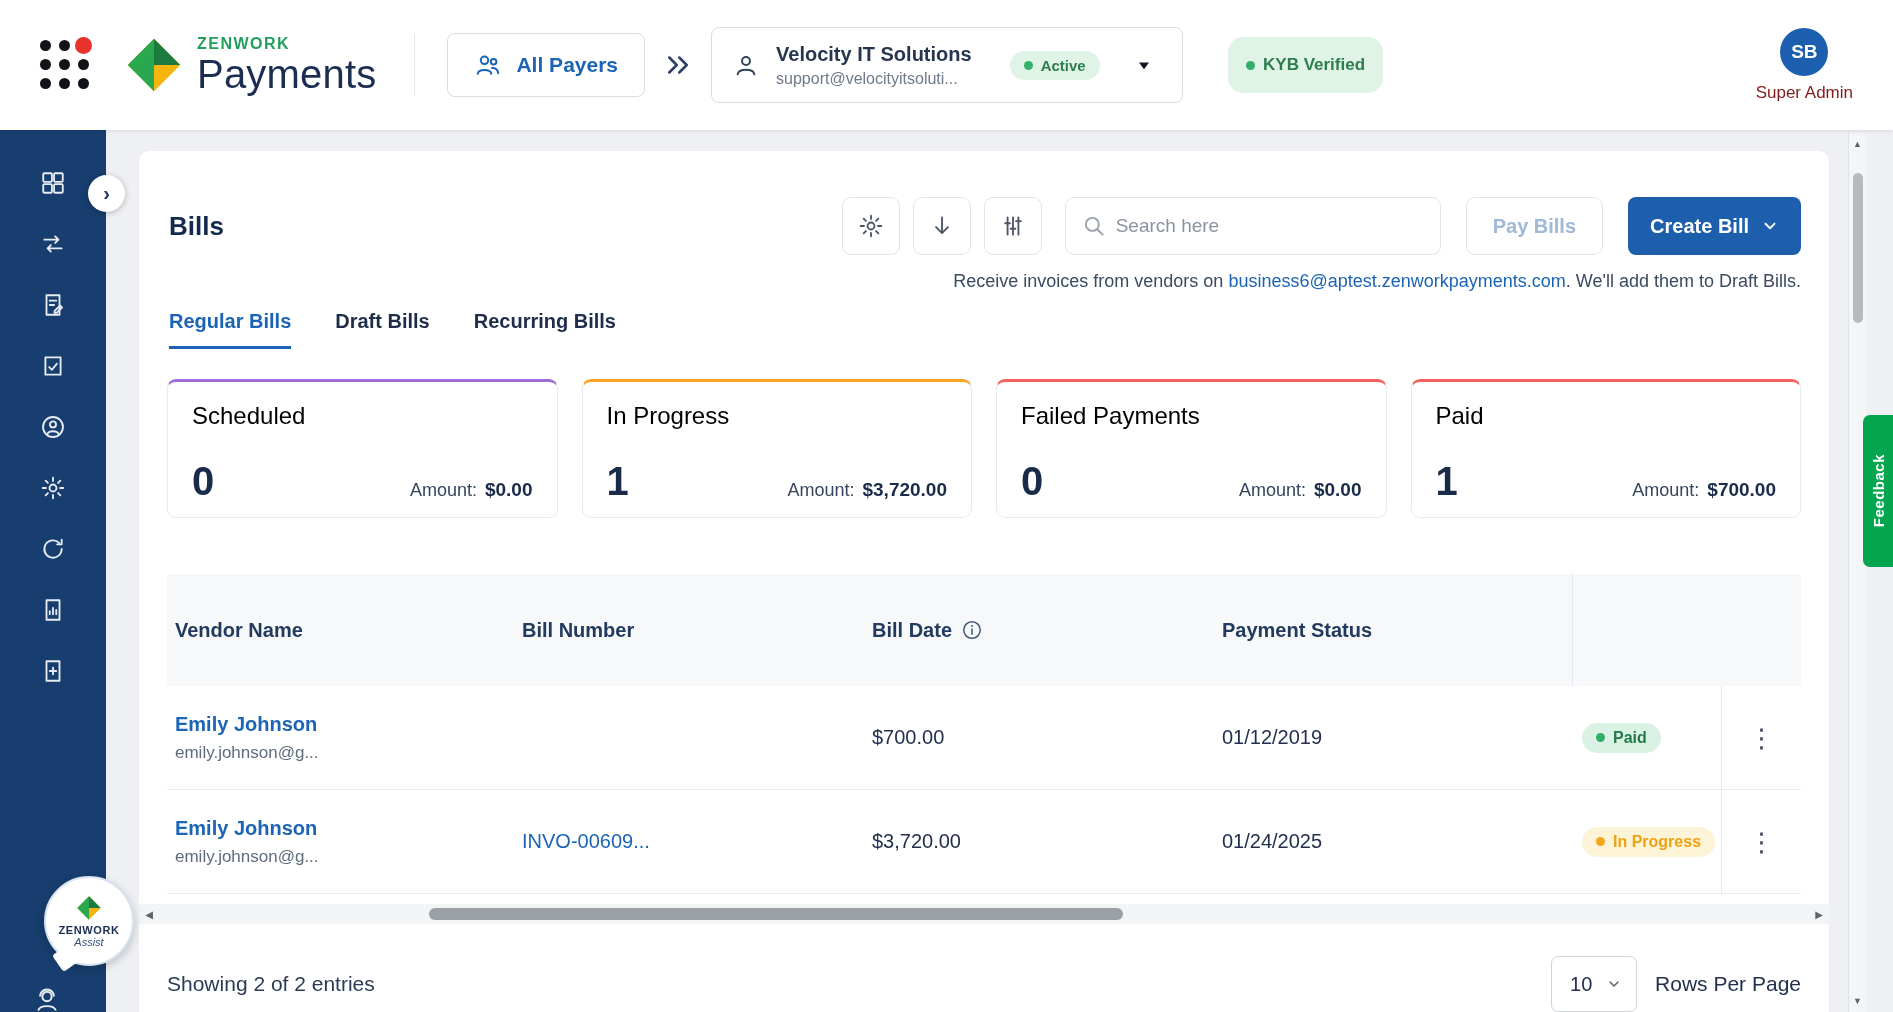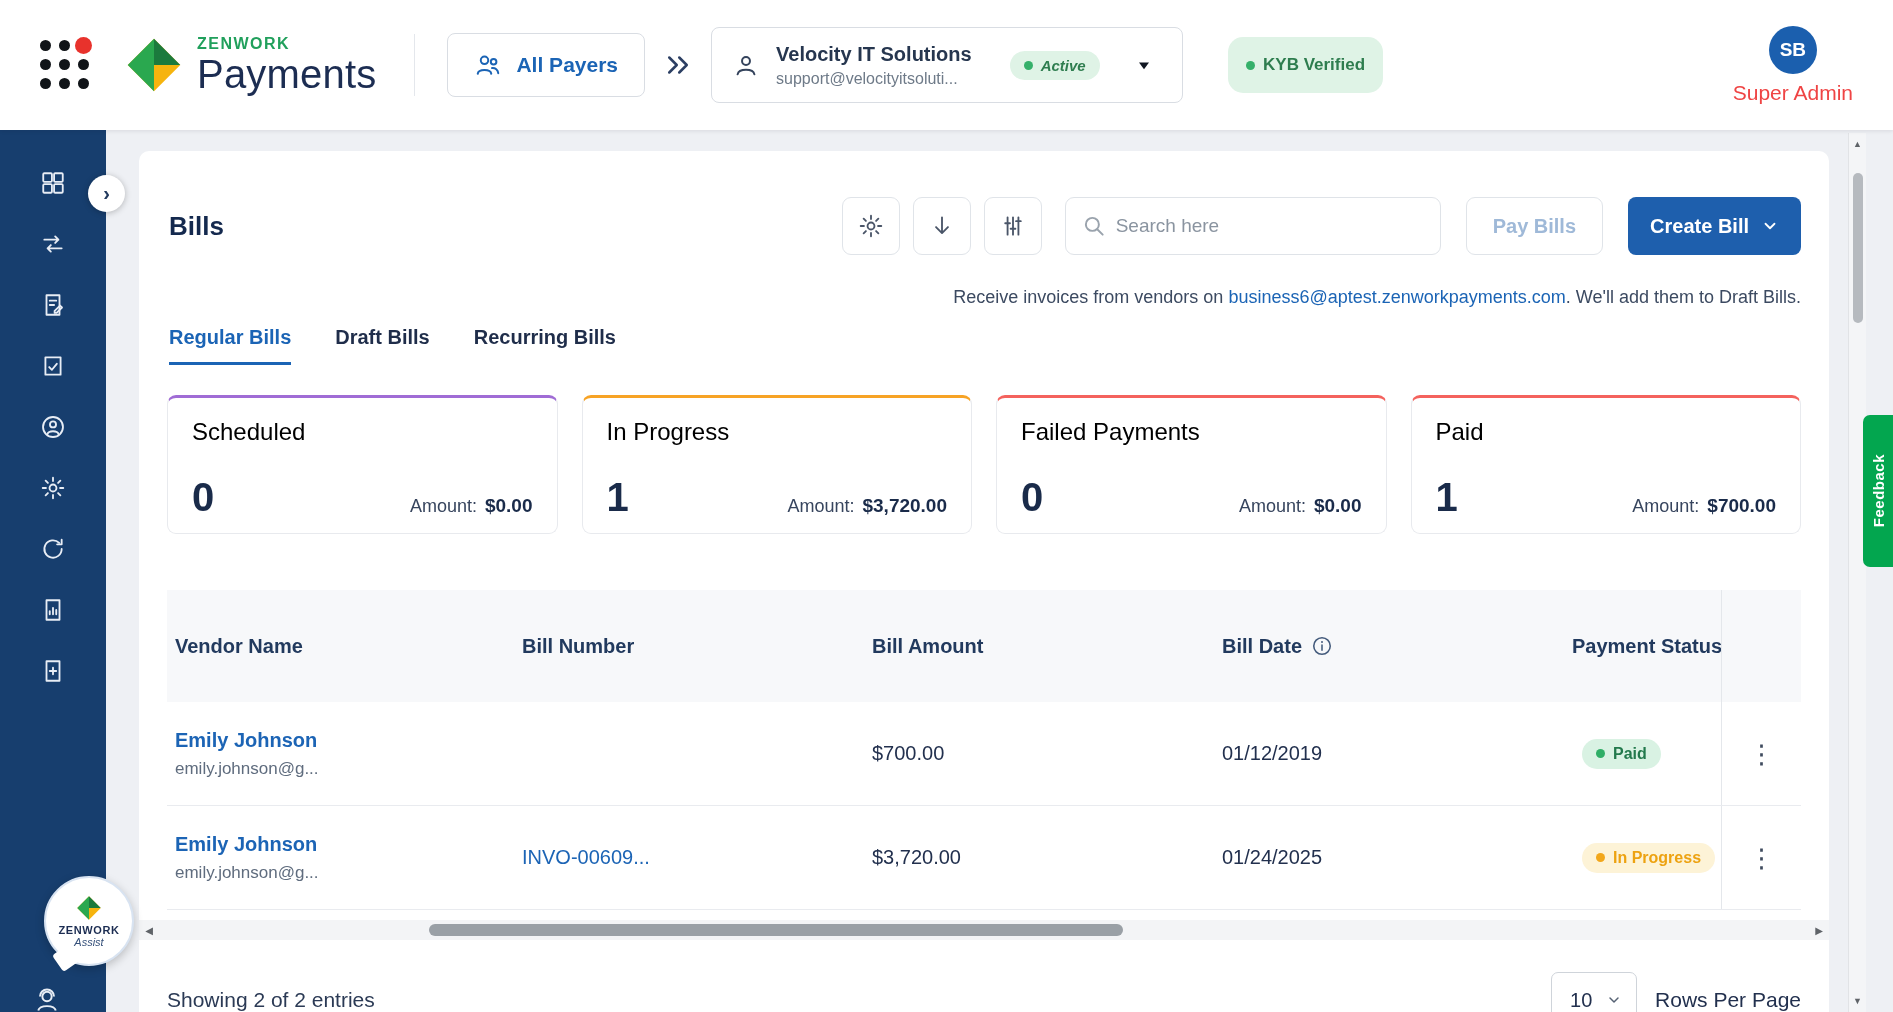--- a/index.html
+++ b/index.html
@@ -38,28 +38,28 @@
     display:flex; align-items:center; height:76px; padding:0 20px;
     border:1px solid #d9dde3; border-radius:8px; background:#fff; cursor:pointer; gap:16px;
     min-width:472px;
   }
   .payer-text { display:flex; flex-direction:column; }
   .payer-name { font-size:20px; font-weight:700; color:#26364f; }
   .payer-email { font-size:16px; color:#6e7a88; margin-top:4px; }
   .pill { display:inline-flex; align-items:center; gap:8px; border-radius:15px; font-size:15px; font-weight:600; padding:6px 14px; white-space:nowrap; }
   .pill .dot { width:9px; height:9px; border-radius:50%; background:#35b06a; }
   .pill-green { background:#dff3e6; color:#2e7d4f; }
-  .payer-box .pill { margin-left:22px;font-style:italic; }
+  .payer-box .pill { margin-left:22px; }
   .payer-caret { margin-left:18px; }
 
   .kyb-pill { margin-left:45px; font-size:17px; padding:18px 18px; }
 
   .profile { margin-left:auto; display:flex; flex-direction:column; align-items:center; gap:7px; }
   .avatar { width:48px; height:48px; border-radius:50%; background:#1b5fae; color:#fff; font-size:19px; font-weight:700; display:flex; align-items:center; justify-content:center; cursor:pointer; }
-  .role { font-size:21px; color:#ef4444; }
+  .role { font-size:17px; color:#7f1d1d; }
 
   
   .sidebar { position:absolute; top:130px; left:0; bottom:0; width:106px; background:#173e6e; z-index:20; }
   .side-icons { display:flex; flex-direction:column; align-items:center; padding-top:39px; gap:33px; }
   .side-item { width:40px; height:28px; display:flex; align-items:center; justify-content:center; cursor:pointer; }
   .side-item svg { stroke:#e8edf5; fill:none; stroke-width:1.7; stroke-linecap:round; stroke-linejoin:round; }
   .expand-btn {
     position:absolute; top:175px; left:88px; width:37px; height:37px; border-radius:50%;
     background:#fff; box-shadow:0 1px 6px rgba(0,0,0,.25); z-index:30;
     display:flex; align-items:center; justify-content:center; cursor:pointer;
@@ -100,21 +100,21 @@
     height:58px; padding:0 26px; margin-left:12px; background:#fff;
     border:1px solid #e0e4e9; border-radius:9px; font-size:20px; font-weight:600;
     color:#9fb9d8; font-family:"Liberation Sans",sans-serif; cursor:default;
   }
   .btn-create {
     height:58px; padding:0 22px; margin-left:12px; background:#1e5fad; border:none;
     border-radius:8px; font-size:20px; font-weight:600; color:#fff;
     font-family:"Liberation Sans",sans-serif; cursor:pointer;
     display:flex; align-items:center; gap:12px;
   }
-  .note-row { text-align:right; margin-top:32px; font-size:18px; color:#3c4a61; }
+  .note-row { text-align:right; margin-top:16px; font-size:18px; color:#3c4a61; }
   .note-row a { color:#1b64b5; text-decoration:none; cursor:pointer; }
 
   .tabs { display:flex; gap:44px; margin-top:18px; padding-left:2px; }
   .tab { font-size:20px; font-weight:600; color:#1f2d4a; padding-bottom:13px; cursor:pointer; border-bottom:3px solid transparent; }
   .tab.active { color:#1b64b5; border-bottom-color:#1b64b5; }
 
   .stats { display:flex; gap:24px; margin-top:30px; }
   .stat-card {
     flex:1; height:139px; border:1px solid #e8eaee; border-top:3px solid #ccc;
     border-radius:9px; padding:20px 24px 16px; display:flex; flex-direction:column; justify-content:space-between;
@@ -409,21 +409,20 @@
         <div class="stat-count">1</div>
         <div class="stat-amount"><span>Amount:</span><span class="amt-value">$700.00</span></div>
       </div>
     </div>
   </div>
 
   <div class="table">
     <div class="trow thead">
       <div class="th th-vendor">Vendor Name</div>
       <div class="th">Bill Number</div>
-      <div class="th">Bill Amount</div>
       <div class="th th-date">
         <span>Bill Date</span>
         <svg width="22" height="22" viewBox="0 0 24 24" fill="none" stroke="#445b7c" stroke-width="1.7">
           <circle cx="12" cy="12" r="9"></circle>
             <path d="M12 11v5.5" stroke-linecap="round"></path>
             <circle cx="12" cy="7.6" r="1.1" fill="#445b7c" stroke="none"></circle>
         </svg>
       </div>
       <div class="th">Payment Status</div>
       <div class="th th-action"></div>

